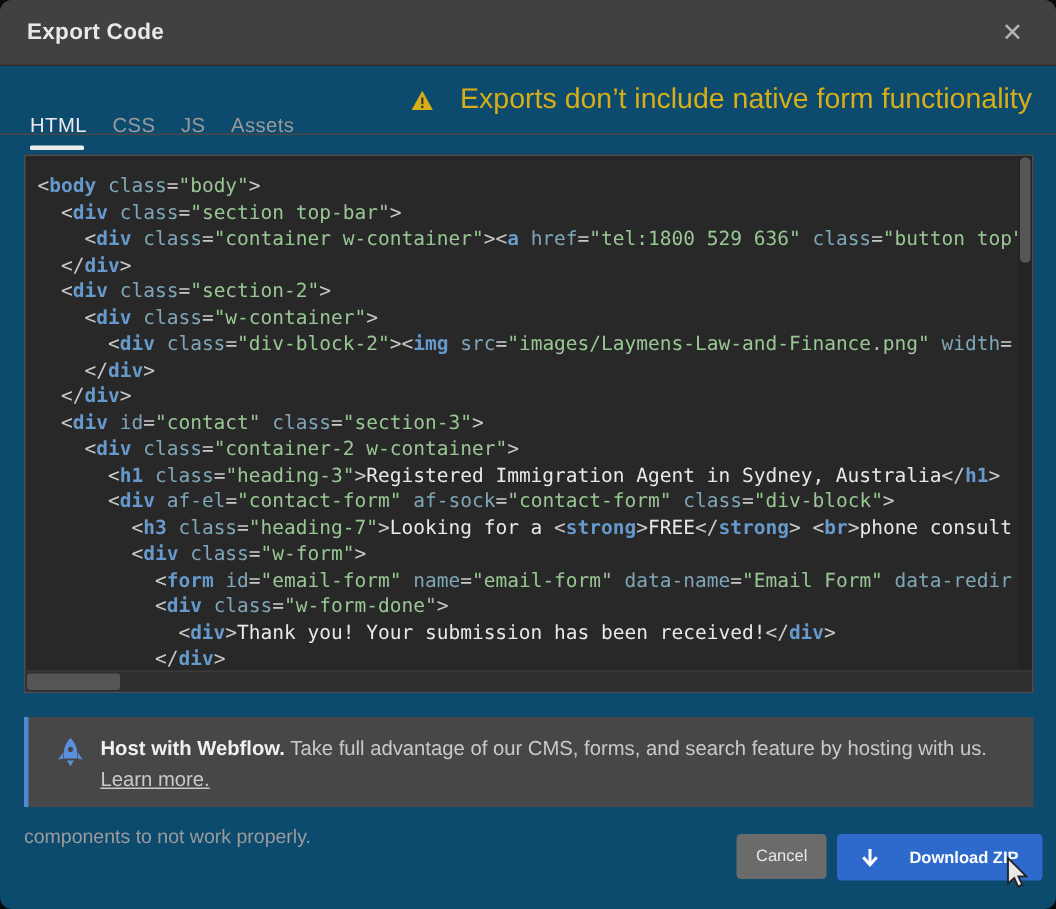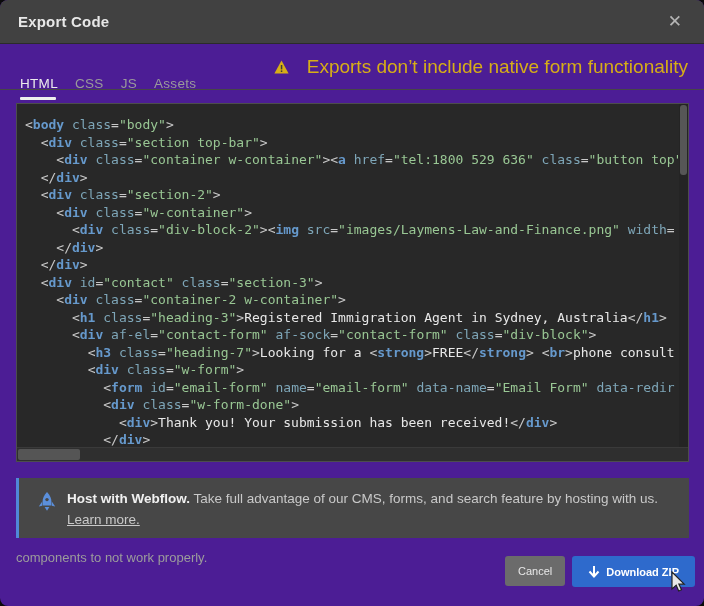--- a/index.html
+++ b/index.html
@@ -1,17 +1,17 @@
 <!DOCTYPE html>
 <html><head>
 <meta charset="utf-8">
 <style>
   html,body{margin:0;padding:0;background:#0a0a0a;width:704px;height:606px;overflow:hidden;
     font-family:"Liberation Sans", sans-serif;}
-  .modal{position:absolute;left:0;top:0;width:704px;height:606px;background:#4c1d95;
+  .modal{position:absolute;left:0;top:0;width:704px;height:606px;background:#0c4a6e;
     border-radius:8px;overflow:hidden;}
   
   .titlebar{position:absolute;left:0;top:0;width:704px;height:44px;background:#414141;
     border-bottom:1px solid #2b2b2b;display:flex;align-items:center;justify-content:space-between;
     box-sizing:border-box;padding:0 18px;}
   .title{color:#e8e8e8;font-size:15px;font-weight:bold;letter-spacing:.2px;}
   .close{color:#b4b4b4;font-size:17px;cursor:pointer;padding:2px 4px;line-height:1;}
   
   .tabsrow{position:absolute;left:0;top:45px;width:704px;height:45px;box-sizing:border-box;
     border-bottom:1px solid #474747;display:flex;align-items:center;padding:0 16px;}
@@ -44,21 +44,21 @@
   .banner .rocket{position:absolute;left:17px;top:13px;}
   .banner .btext{position:absolute;left:48px;top:10px;color:#c9c9c9;font-size:13.5px;line-height:21px;}
   .banner .btext b{color:#f0f0f0;}
   .banner a{color:#c9c9c9;text-decoration:underline;cursor:pointer;}
   
   .note{position:absolute;left:16px;top:547px;color:#9c9c9c;font-size:13px;line-height:22px;}
   .btns{position:absolute;right:9px;top:556px;display:flex;gap:7px;}
   .btn{border:none;border-radius:3px;font-family:"Liberation Sans",sans-serif;font-size:11px;
     display:flex;align-items:center;cursor:pointer;}
   .btn-cancel{background:#6b6b6b;color:#e8e8e8;height:30px;padding:0 13px;}
-  .btn-download{background:#2e6acc;color:#fff;height:31px;padding:0 16px;gap:6px;font-weight:bold;}
+  .btn-download{background:#2e6acc;color:#fff;height:31px;padding:0 16px;gap:20px;font-weight:bold;}
   .cursor{position:absolute;left:666px;top:570px;pointer-events:none;}
 </style>
 </head>
 <body>
 
 <div class="modal">
 
   <div class="titlebar">
     <span class="title">Export Code</span>
     <span class="close">✕</span>

